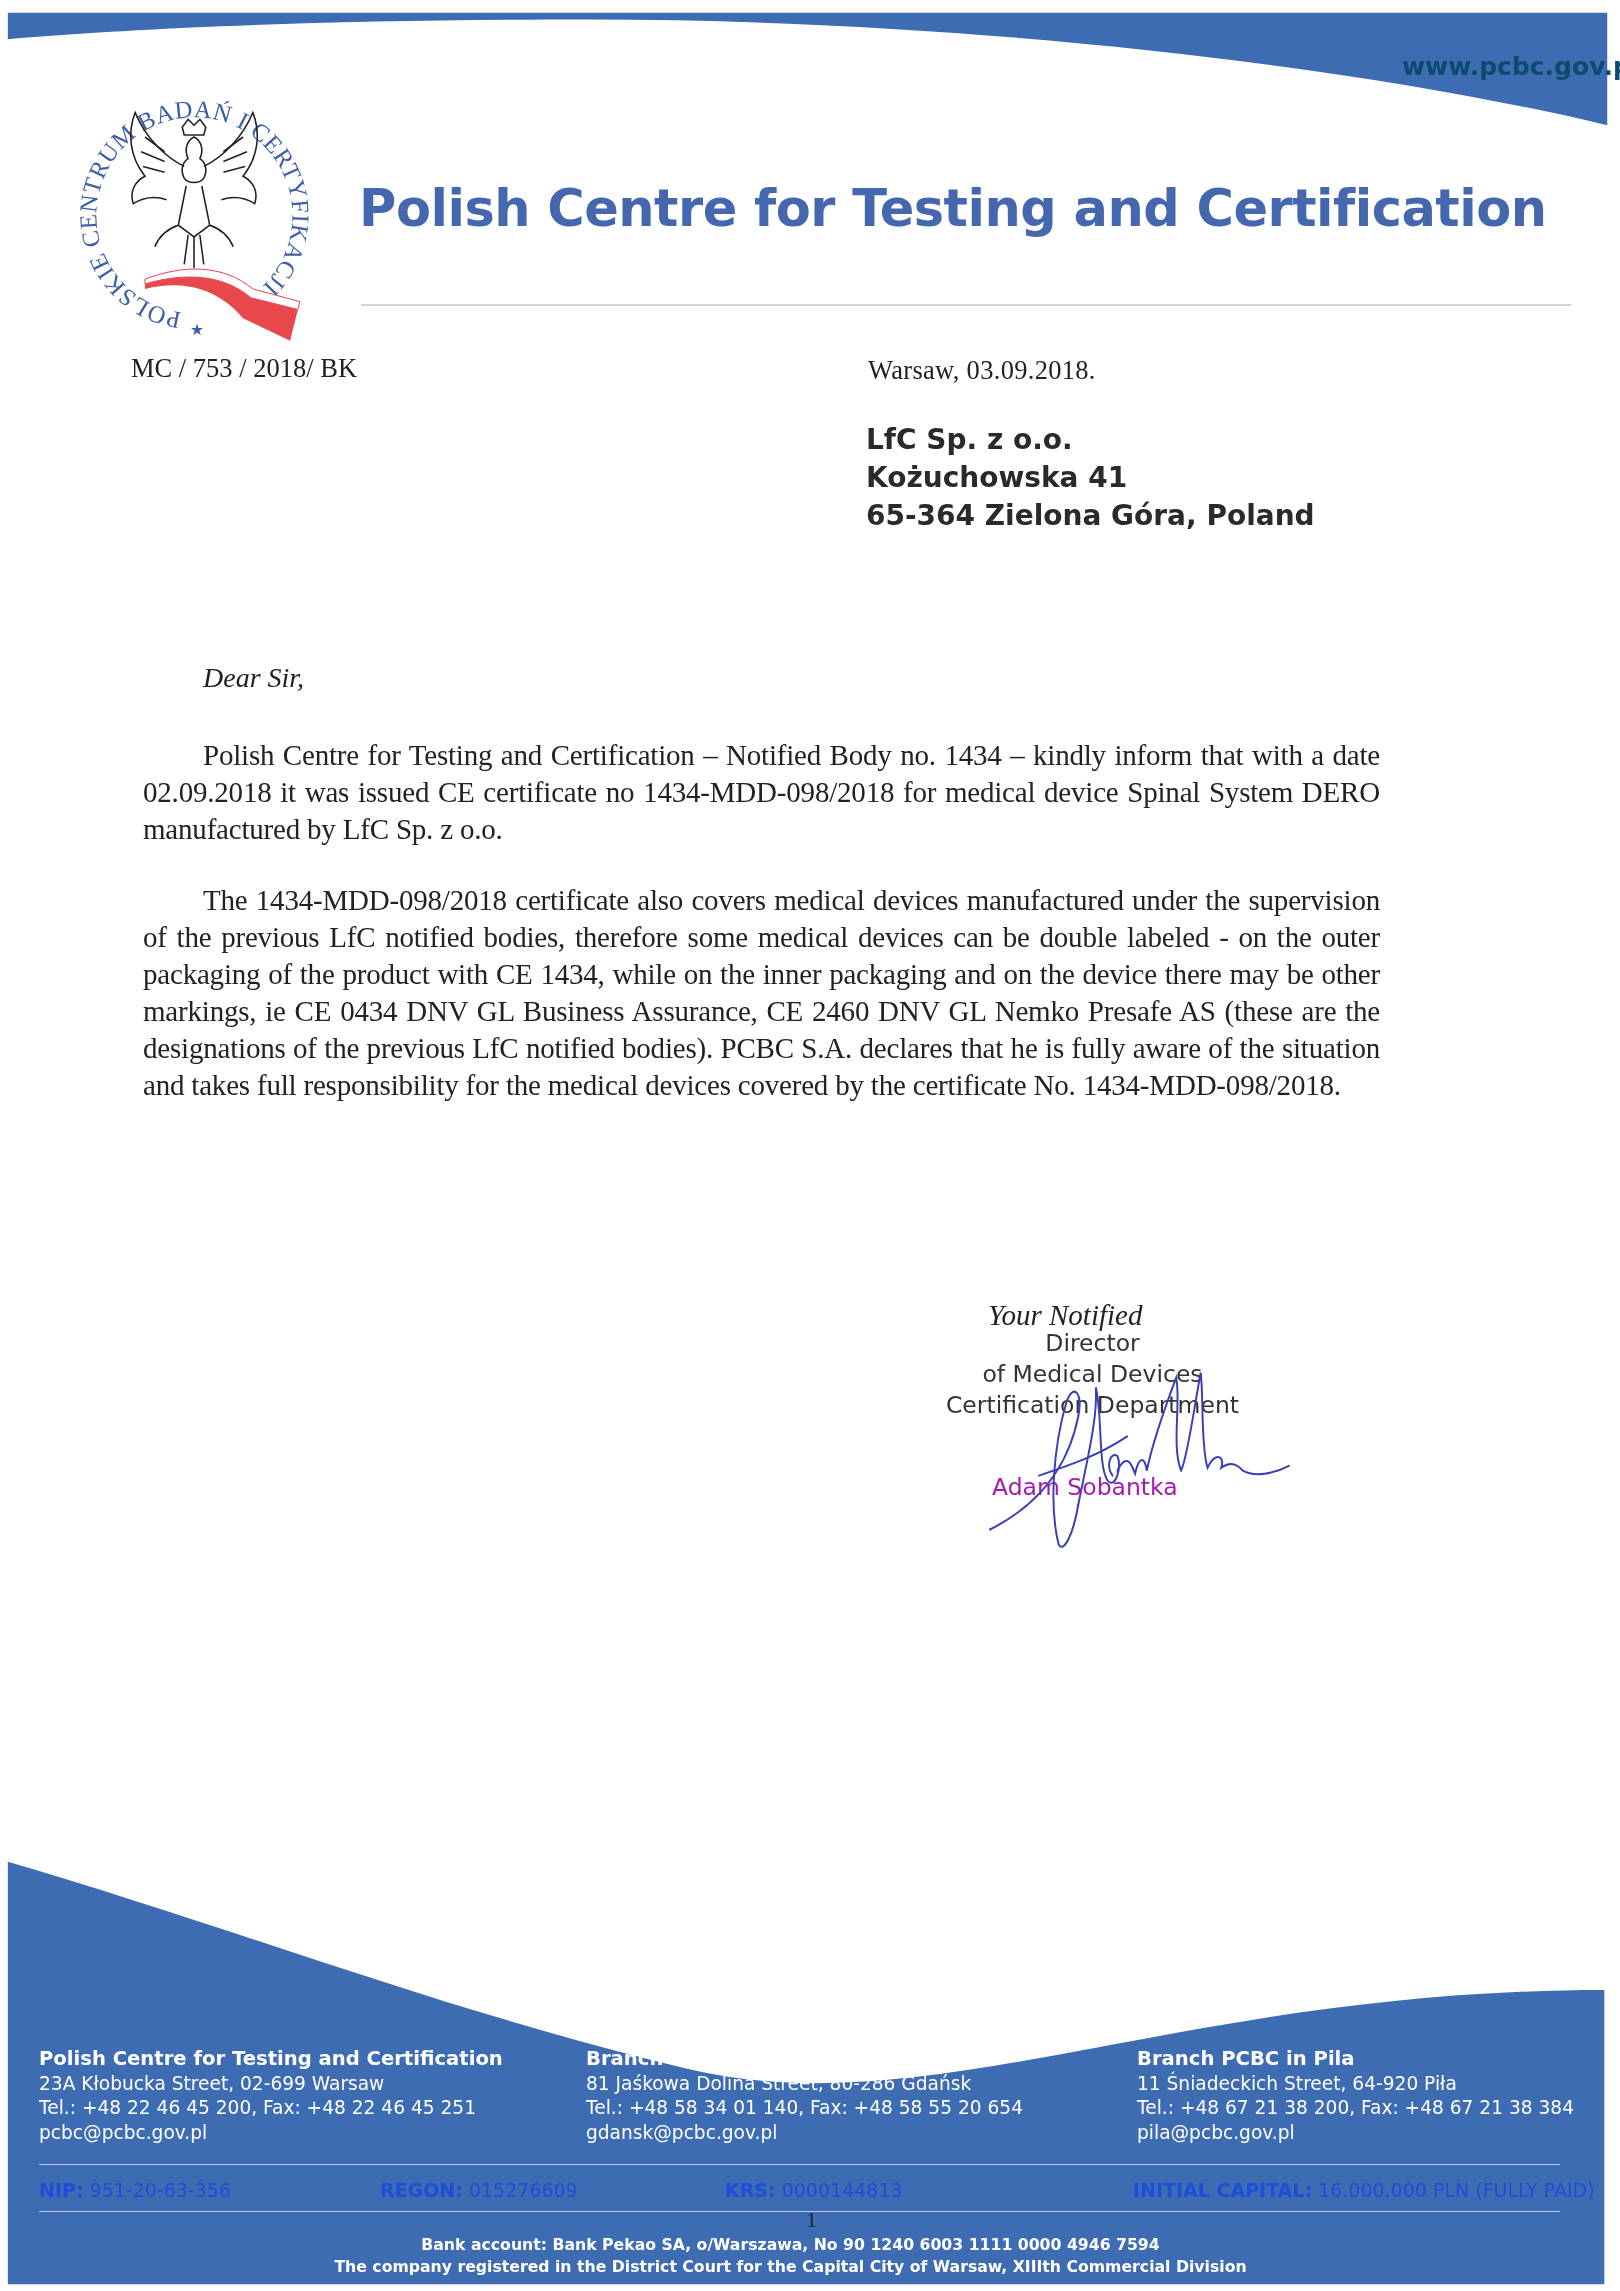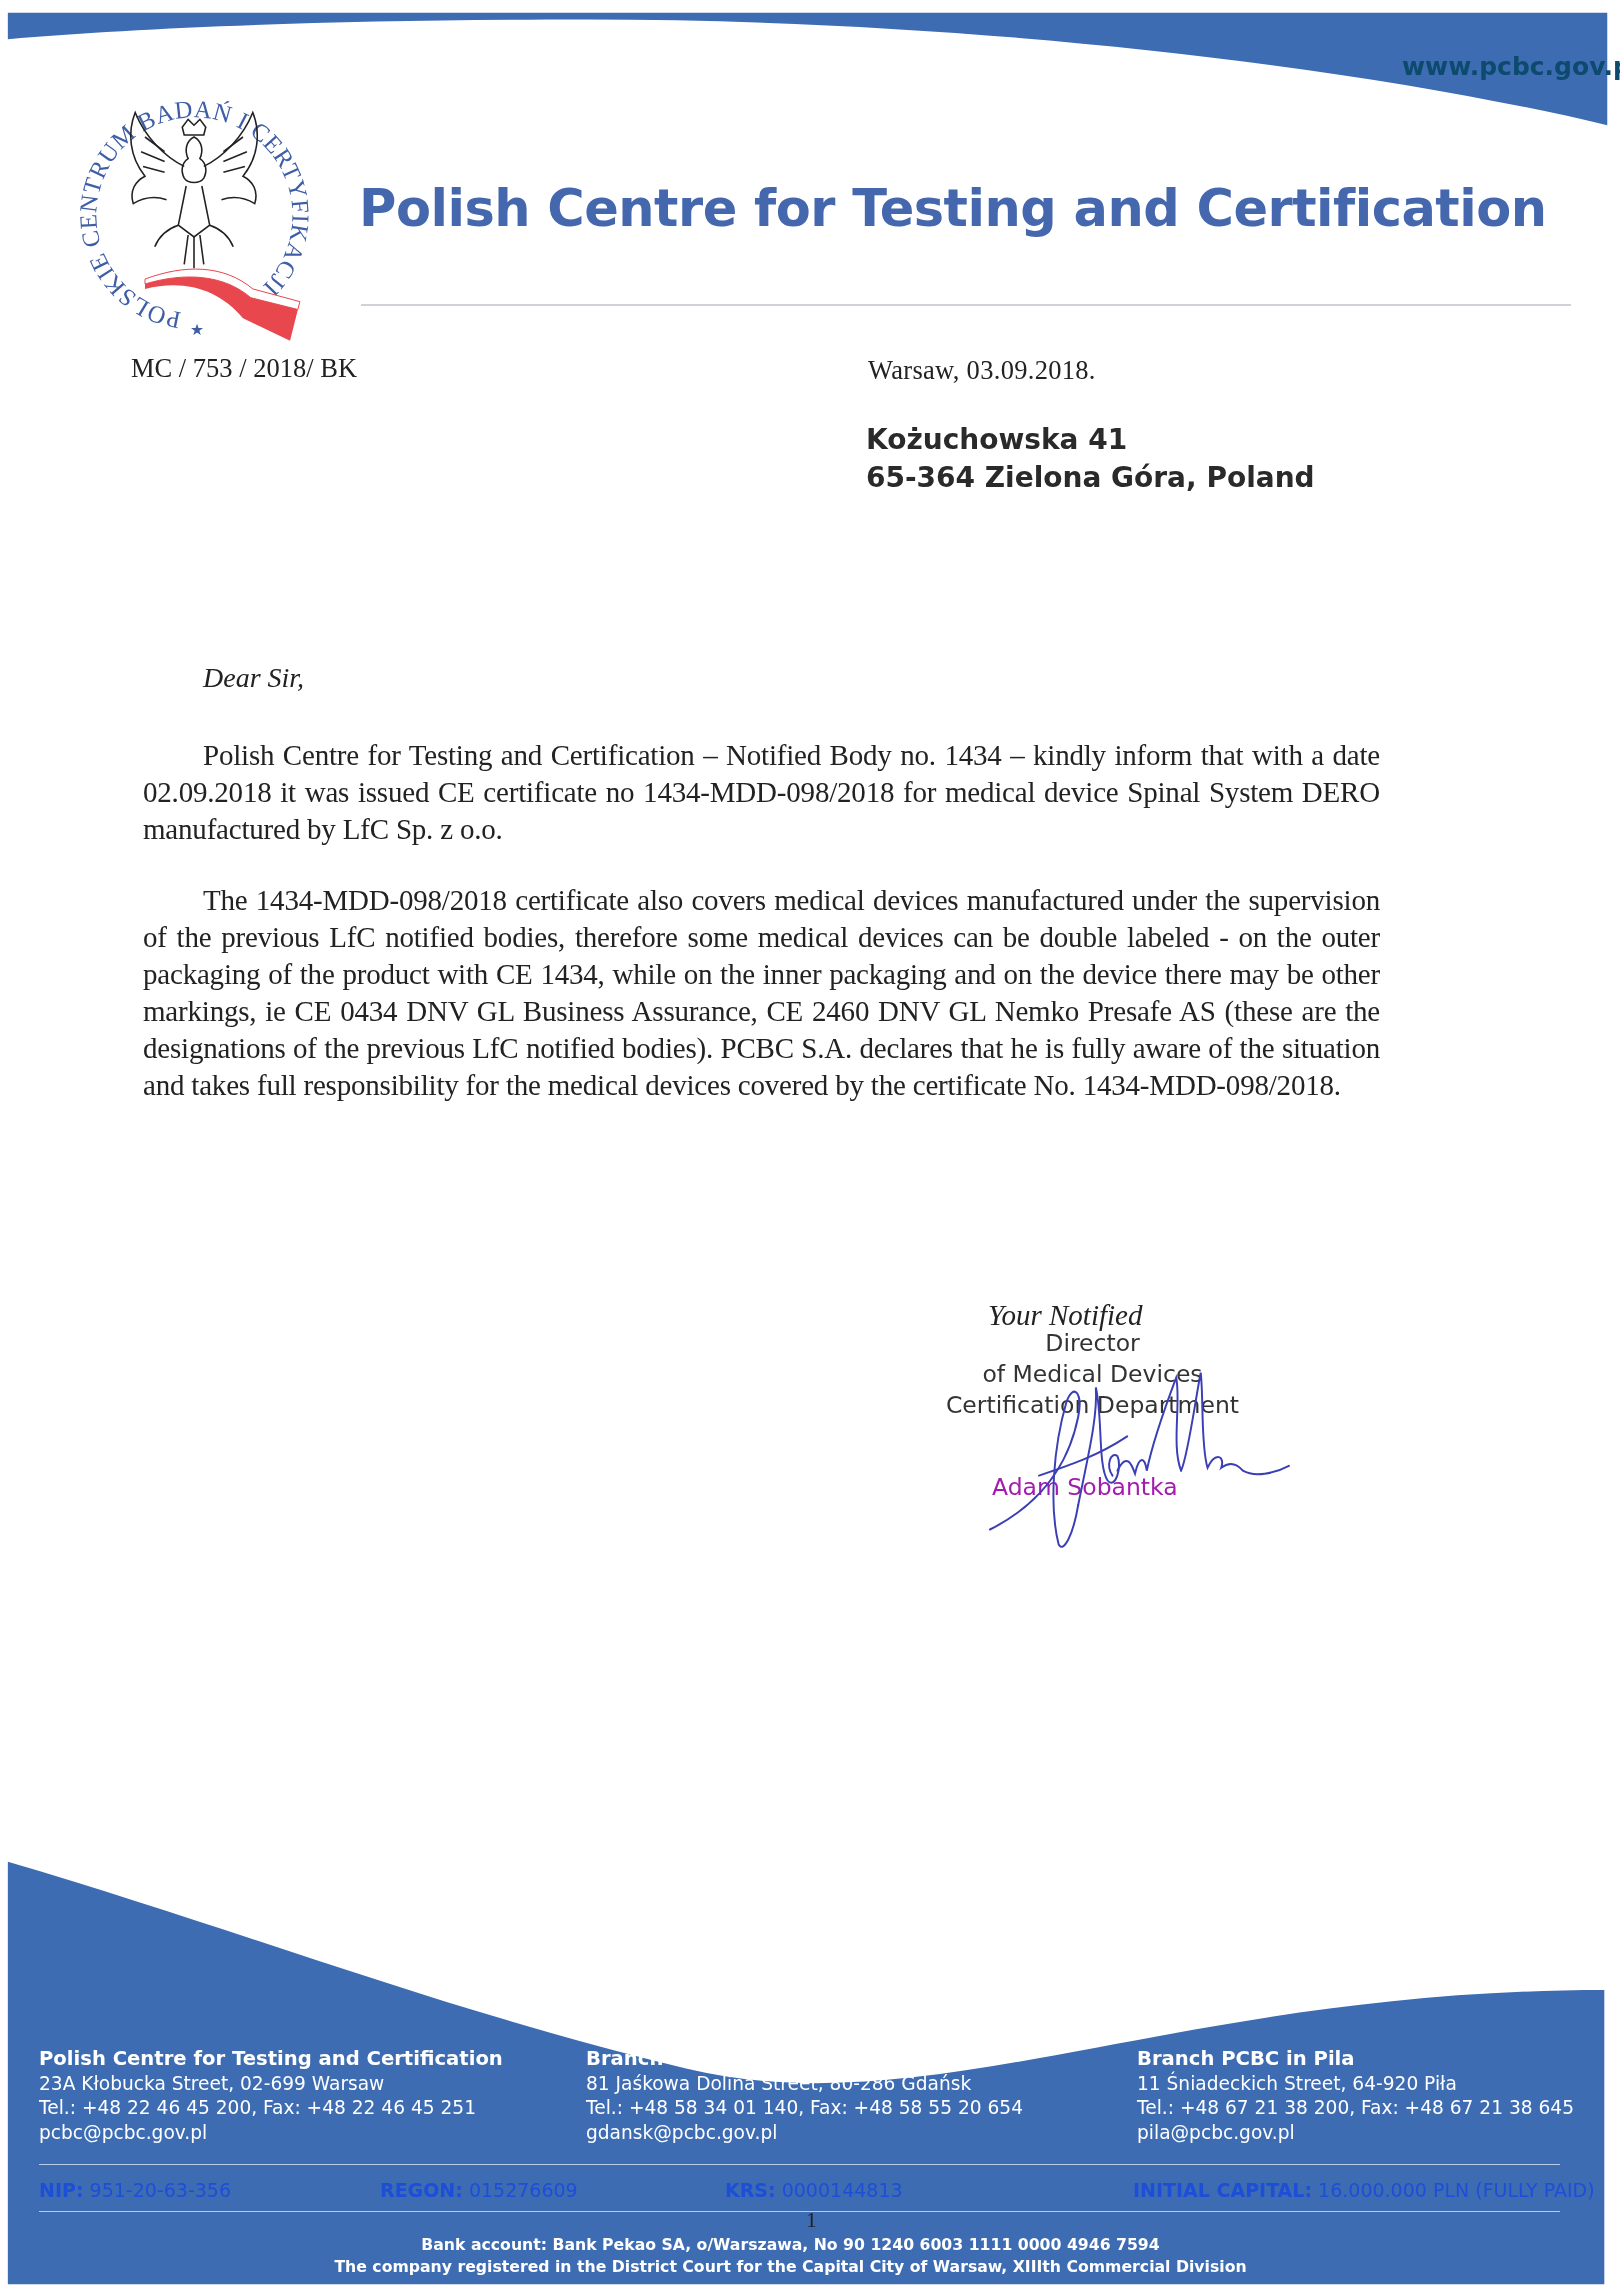--- a/index.html
+++ b/index.html
@@ -70,20 +70,21 @@
   <text x="146" y="262" font-family="Liberation Serif, serif" font-size="16" fill="#3e5ea6">★</text>
 </svg>
 
 <div class="abs org-title">Polish Centre for Testing and Certification</div>
 <div class="abs title-rule"></div>
 
 <div class="abs serif ref">MC / 753 / 2018/ BK</div>
 <div class="abs serif date">Warsaw, 03.09.2018.</div>
 
 <div class="abs addr">
+  <div>LfC Sp. z o.o.</div>
   <div>Kożuchowska 41</div>
   <div>65-364 Zielona Góra, Poland</div>
 </div>
 
 <div class="abs serif salutation">Dear Sir,</div>
 
 <div class="abs serif para para1">Polish Centre for Testing and Certification – Notified Body no. 1434 – kindly inform that with a date 02.09.2018 it was issued CE certificate no 1434-MDD-098/2018 for medical device Spinal System DERO manufactured by LfC Sp. z o.o.</div>
 <div class="abs serif para para2">The 1434-MDD-098/2018 certificate also covers medical devices manufactured under the supervision of the previous LfC notified bodies, therefore  some medical devices can be double labeled - on the outer packaging of the product with CE 1434, while on the inner packaging and on the device there may be other markings, ie CE 0434 DNV GL Business Assurance, CE 2460 DNV GL Nemko Presafe AS (these are the designations of the previous LfC notified bodies). PCBC S.A. declares that he is fully aware of the situation and takes full responsibility for the medical devices covered by the certificate No. 1434-MDD-098/2018.</div>
 
 <div class="abs serif closing">Your Notified</div>
@@ -115,21 +116,21 @@
 </div>
 <div class="abs footer-col col2">
   <div class="fh">Branch PCBC in Gdansk</div>
   <div>81 Jaśkowa Dolina Street, 80-286 Gdańsk</div>
   <div>Tel.: +48 58 34 01 140, Fax: +48 58 55 20 654</div>
   <div>gdansk@pcbc.gov.pl</div>
 </div>
 <div class="abs footer-col col3">
   <div class="fh">Branch PCBC in Pila</div>
   <div>11 Śniadeckich Street, 64-920 Piła</div>
-  <div>Tel.: +48 67 21 38 200, Fax: +48 67 21 38 645</div>
+  <div>Tel.: +48 67 21 38 200, Fax: +48 67 21 38 384</div>
   <div>pila@pcbc.gov.pl</div>
 </div>
 
 <div class="abs frule frule1"></div>
 
 <div class="abs reg" style="left:39px;">
   <b>NIP:</b> <span>951-20-63-356</span>
 </div>
 <div class="abs reg" style="left:380px;">
   <b>REGON:</b> <span>015276609</span>

